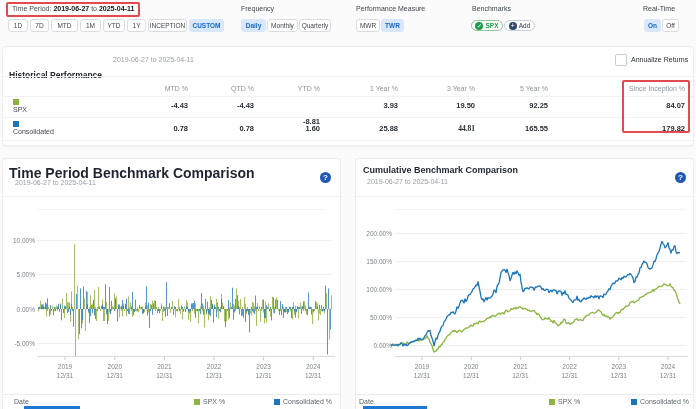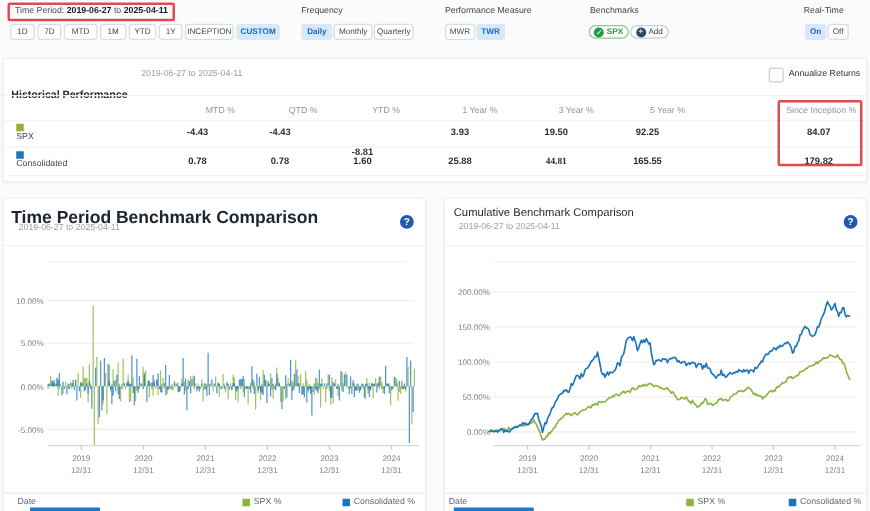--- a/index.html
+++ b/index.html
@@ -1,21 +1,21 @@
 <!DOCTYPE html>
 <html><head><meta charset="utf-8"><style>
 * { margin:0; padding:0; box-sizing:border-box; }
 html,body { width:696px; height:409px; background:#fbfbfc; font-family:"Liberation Sans",sans-serif; overflow:hidden; }
 .abs { position:absolute; z-index:2; }
 .card { position:absolute; z-index:0; background:#fff; border:1px solid #ebedf0; border-radius:4px; box-shadow:0 1px 2px rgba(20,30,40,.04); }
 .pill { position:absolute; z-index:2; display:flex; align-items:center; justify-content:center; height:13px; background:#fff; border:1px solid #d9dde2; border-radius:3px; font-size:6.5px; color:#40464e; top:19px; }
 .sel { background:#d8e7f9; border-color:#d8e7f9; color:#1569c7; font-weight:bold; }
 .lbl { position:absolute; z-index:2; top:5px; font-size:7px; color:#3e444b; }
 .hdrcell { position:absolute; z-index:2; top:84.5px; font-size:7px; color:#8d949c; text-align:right; width:60px; }
-.valcell { position:absolute; z-index:2; font-size:7.5px; font-weight:bold; color:#282d33; text-align:center; width:60px; }
+.valcell { position:absolute; z-index:2; font-size:7.5px; font-weight:bold; color:#282d33; text-align:right; width:60px; }
 .ax { font-size:6.5px; fill:#7d848b; }
 .ay { font-size:6.5px; fill:#7d848b; }
 </style></head>
 <body>
 
 <div class="abs" style="left:12px;top:5px;font-size:7px;color:#4a5056;">Time Period: <b style="color:#16191d;">2019-06-27</b> to <b style="color:#16191d;">2025-04-11</b></div>
 <div class="abs" style="left:6px;top:2px;width:134px;height:15px;border:2px solid #e04a50;border-radius:2px;"></div>
 
 <div class="pill" style="left:8px;width:20px;">1D</div>
 <div class="pill" style="left:30px;width:19px;">7D</div>
@@ -166,21 +166,21 @@
 
 <div class="abs" style="left:3px;top:394px;width:337px;height:1px;background:#ececef;"></div>
 <div class="abs" style="left:14px;top:398px;font-size:7px;color:#5f666d;">Date</div>
 <div class="abs" style="left:194px;top:399px;width:6px;height:6px;background:#8CB43F;"></div>
 <div class="abs" style="left:203px;top:398px;font-size:7px;color:#5f666d;">SPX %</div>
 <div class="abs" style="left:274px;top:399px;width:6px;height:6px;background:#1B75BC;"></div>
 <div class="abs" style="left:283px;top:398px;font-size:7px;color:#5f666d;">Consolidated %</div>
 <div class="abs" style="left:24px;top:406px;width:56px;height:3px;background:#1e78d2;"></div>
 
 <div class="card" style="left:355px;top:158px;width:339px;height:251px;border-bottom:none;border-radius:4px 4px 0 0;"></div>
-<div class="abs" style="left:363px;top:165px;font-size:9px;font-weight:normal;color:#1e2430;">Cumulative Benchmark Comparison</div>
+<div class="abs" style="left:363px;top:165px;font-size:9px;font-weight:bold;color:#1e2430;">Cumulative Benchmark Comparison</div>
 <div class="abs" style="left:367px;top:178px;font-size:7px;color:#9aa0a6;">2019-06-27 to 2025-04-11</div>
 <div class="abs" style="left:675px;top:172px;width:11px;height:11px;border-radius:50%;background:#1f58b5;color:#fff;font-size:8px;font-weight:bold;display:flex;align-items:center;justify-content:center;">?</div>
 <div class="abs" style="left:356px;top:196px;width:337px;height:1px;background:#f0f1f3;"></div>
 
 <div class="abs" style="left:356px;top:394px;width:337px;height:1px;background:#ececef;"></div>
 <div class="abs" style="left:359px;top:398px;font-size:7px;color:#5f666d;">Date</div>
 <div class="abs" style="left:549px;top:399px;width:6px;height:6px;background:#8CB43F;"></div>
 <div class="abs" style="left:558px;top:398px;font-size:7px;color:#5f666d;">SPX %</div>
 <div class="abs" style="left:631px;top:399px;width:6px;height:6px;background:#1B75BC;"></div>
 <div class="abs" style="left:640px;top:398px;font-size:7px;color:#5f666d;">Consolidated %</div>

